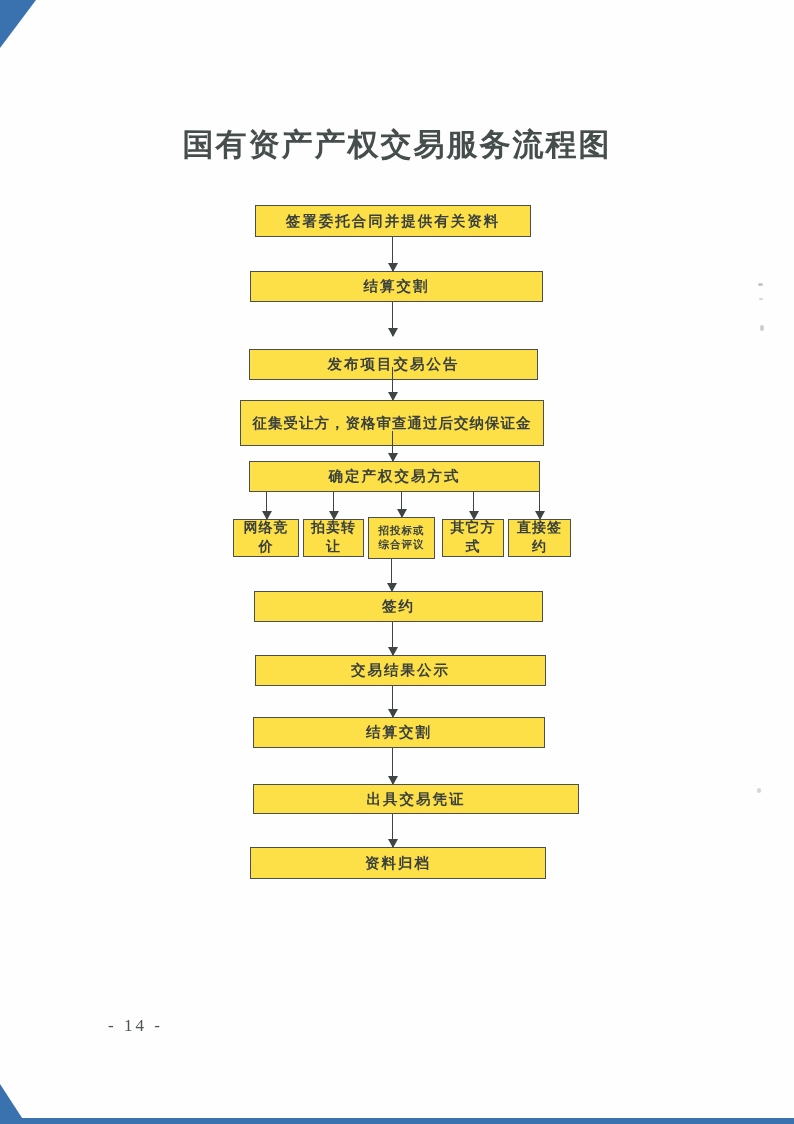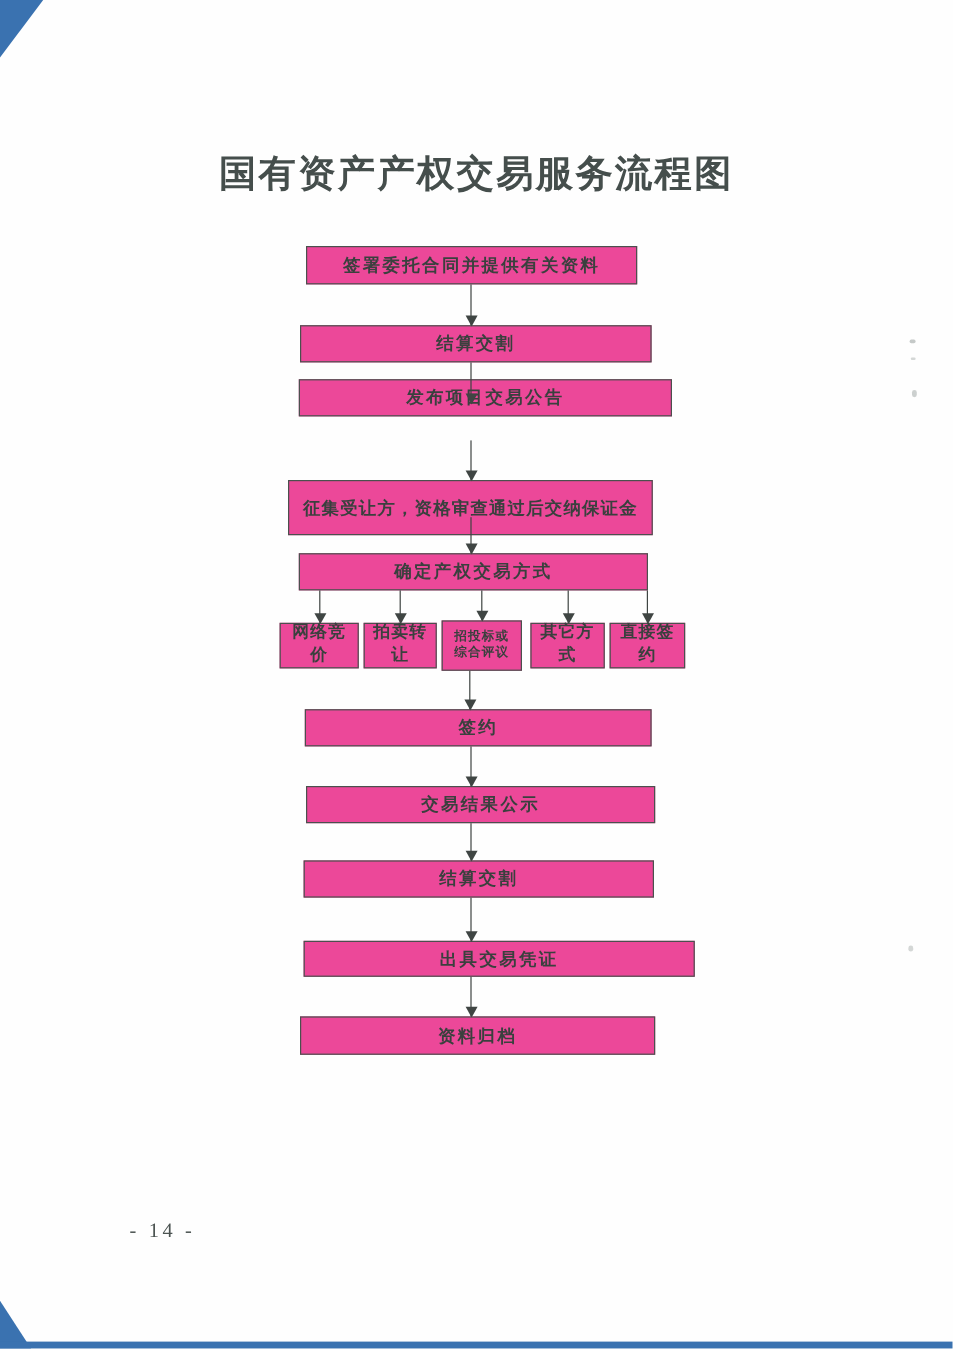--- a/index.html
+++ b/index.html
@@ -39,21 +39,21 @@
     text-align: center;
     font-size: 31px;
     font-weight: bold;
     letter-spacing: 2px;
     color: #454e4c;
   }
   
   .node {
     position: absolute;
     border: 1px solid #4b504e;
-    background: #ec4899;
+    background: #fde047;
     display: flex;
     align-items: center;
     justify-content: center;
     text-align: center;
     color: #3a403e;
   }
   .node.main {
     font-size: 14.5px;
     letter-spacing: 2px;
     font-weight: bold;
@@ -107,21 +107,21 @@
 
   <div class="speck" style="left:758px;top:283px;width:5px;height:3px;opacity:.8"></div>
   <div class="speck" style="left:759px;top:298px;width:4px;height:2px;opacity:.6"></div>
   <div class="speck" style="left:760px;top:325px;width:4px;height:6px;opacity:.7"></div>
   <div class="speck" style="left:757px;top:788px;width:4px;height:5px;opacity:.6"></div>
 
   <h1 class="doc-title">国有资产产权交易服务流程图</h1>
 
   <div class="node main" style="left:255px;top:205px;width:276px;height:32px">签署委托合同并提供有关资料</div>
   <div class="node main" style="left:250px;top:271px;width:293px;height:31px">结算交割</div>
-  <div class="node main" style="left:249px;top:316px;width:311px;height:31px">发布项目交易公告</div>
+  <div class="node main" style="left:249px;top:349px;width:289px;height:31px">发布项目交易公告</div>
   <div class="node main" style="left:240px;top:400px;width:304px;height:46px;letter-spacing:1px">征集受让方，资格审查通过后交纳保证金</div>
   <div class="node main" style="left:249px;top:461px;width:291px;height:31px">确定产权交易方式</div>
 
   <div class="node branch" style="left:233px;top:519px;width:66px;height:38px">网络竞价</div>
   <div class="node branch" style="left:303px;top:519px;width:61px;height:38px">拍卖转让</div>
   <div class="node branch" style="left:368px;top:517px;width:67px;height:42px;font-size:10.5px">招投标或综合评议</div>
   <div class="node branch" style="left:442px;top:519px;width:62px;height:38px">其它方式</div>
   <div class="node branch" style="left:508px;top:519px;width:63px;height:38px">直接签约</div>
 
   <div class="node main" style="left:254px;top:591px;width:289px;height:31px">签约</div>

